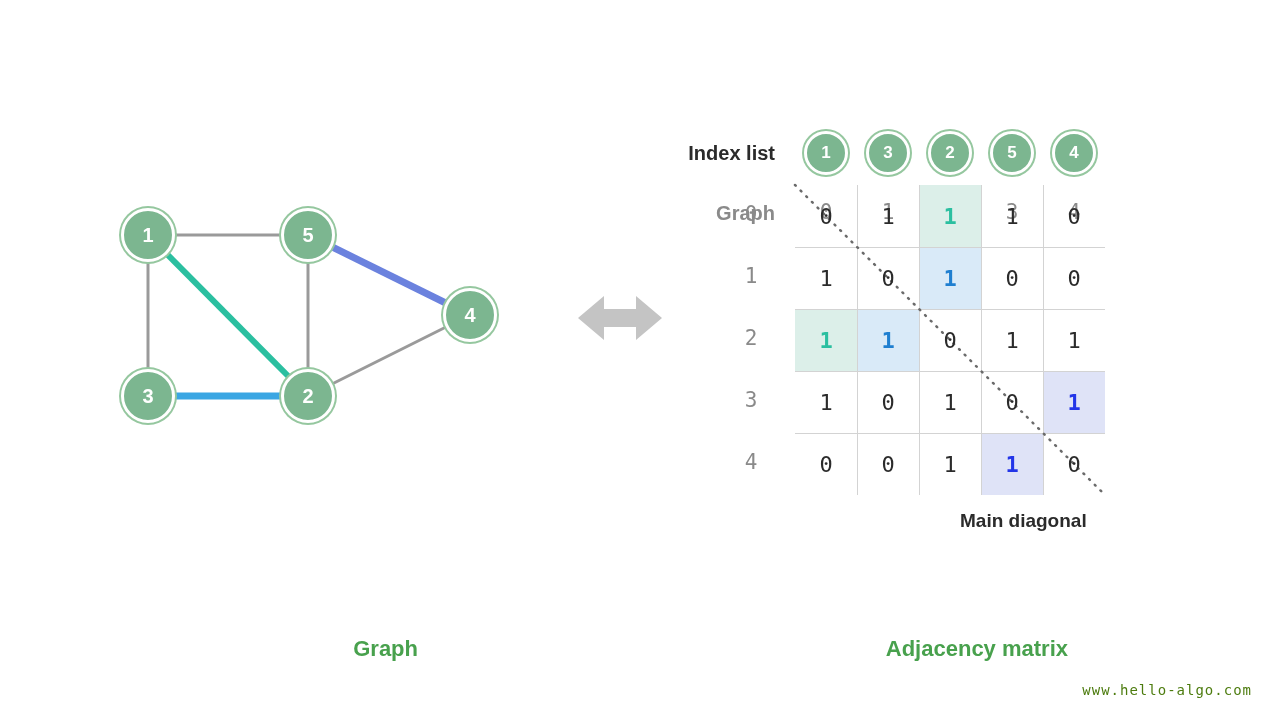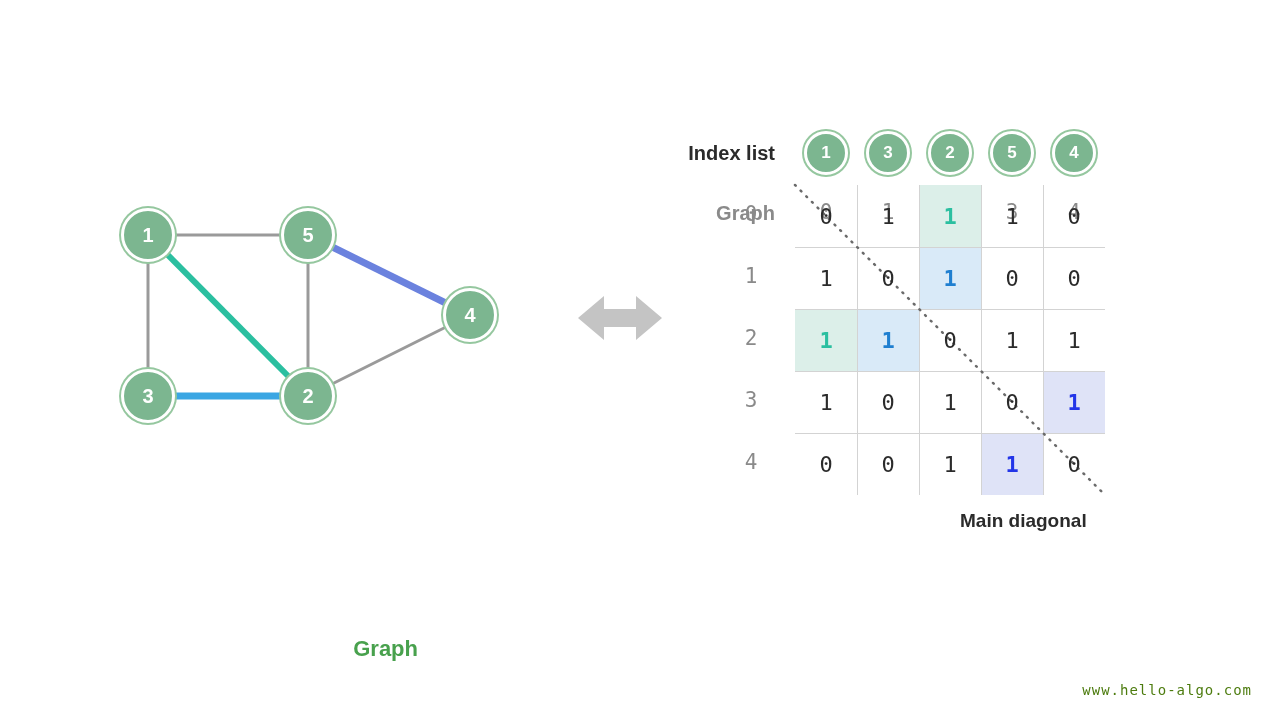--- a/index.html
+++ b/index.html
@@ -283,15 +283,16 @@
           <div class="cell" style="left: 124px; top: 248px;">1</div>
           <div class="cell hl" style="color: rgb(35, 53, 232); left: 186px; top: 248px;">1</div>
           <div class="cell" style="left: 248px; top: 248px;">0</div>
         </div>
     </div>
 
     <div id="main-diagonal-label">Main diagonal</div>
   </div>
 
   <div id="caption-graph" class="caption">Graph</div>
+  <div id="caption-matrix" class="caption">Adjacency matrix</div>
 
   <div id="watermark">www.hello-algo.com</div>
 </div>
 
 </body></html>

